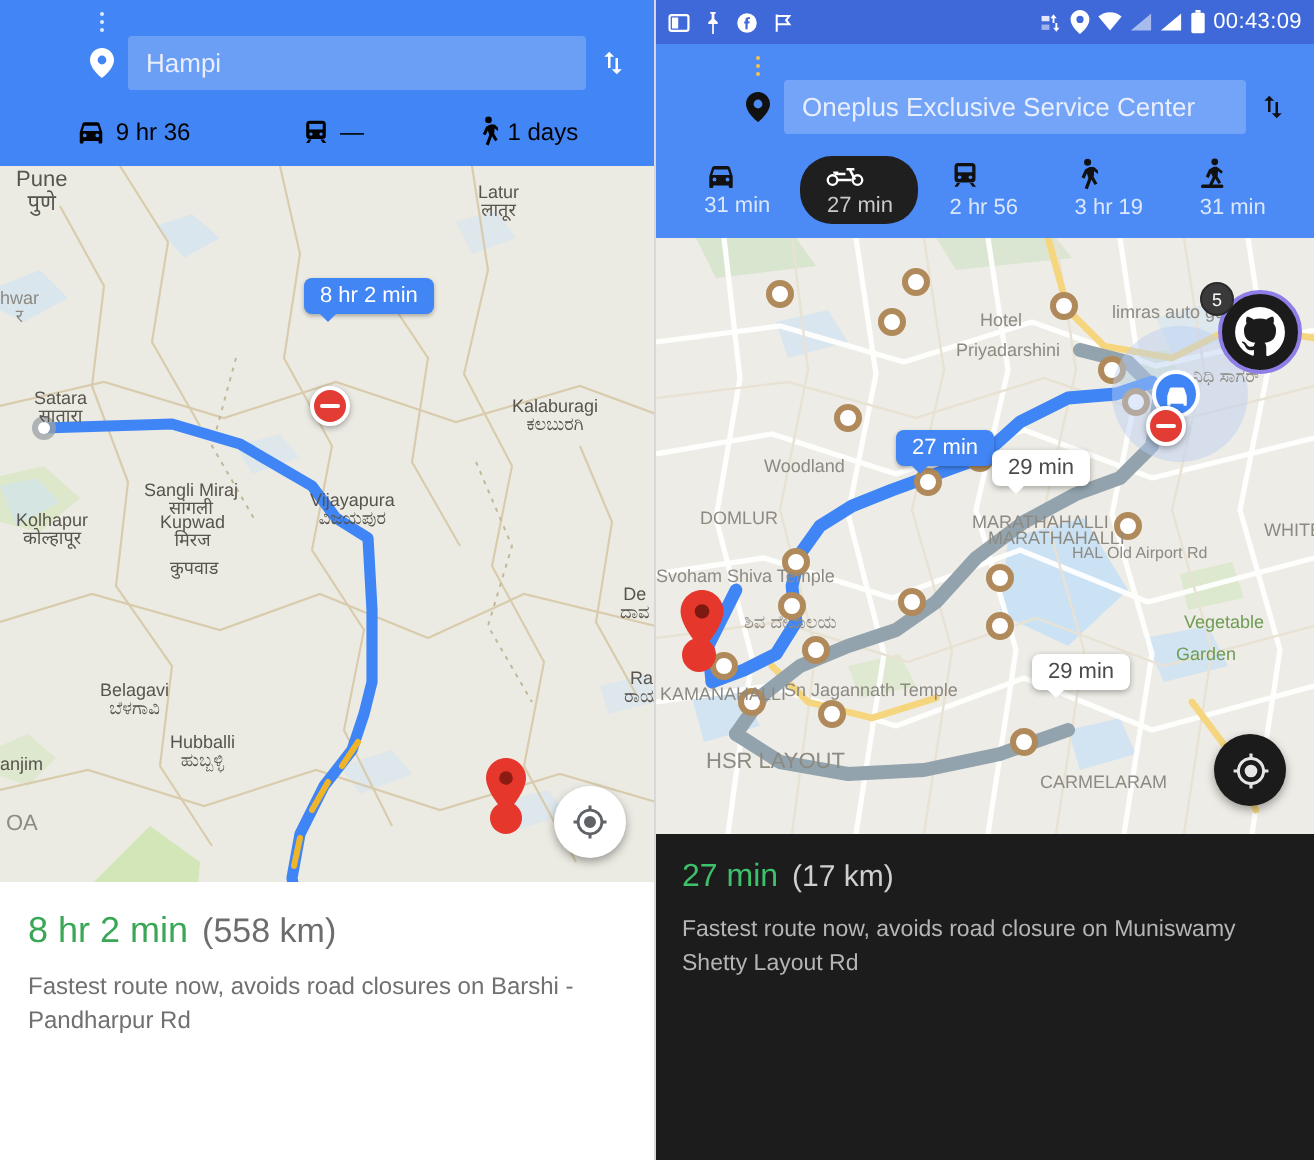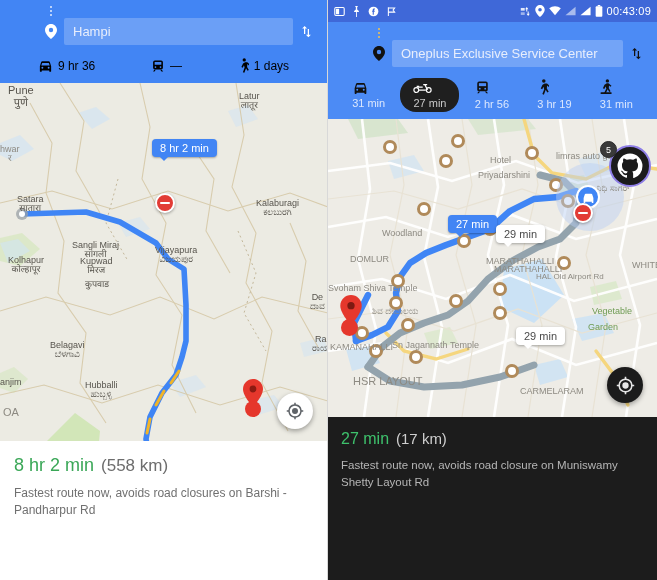--- a/index.html
+++ b/index.html
@@ -233,21 +233,21 @@
           <div class="maplbl big city" style="left: 8px; top: 2px;">Pune<br>पुणे</div>
           <div class="maplbl grey2" style="left: 0px; top: 62px;">hwar<br>र</div>
           <div class="maplbl city" style="left: 17px; top: 112px;">Satara<br>सातारा</div>
           <div class="maplbl city" style="left: 8px; top: 173px;">Kolhapur<br>कोल्हापूर</div>
           <div class="maplbl city" style="left: 72px; top: 158px;">Sangli Miraj<br>सांगली</div>
           <div class="maplbl city" style="left: 80px; top: 174px;">Kupwad<br>मिरज</div>
           <div class="maplbl city" style="left: 85px; top: 188px;"><br>कुपवाड</div>
           <div class="maplbl city" style="left: 50px; top: 258px;">Belagavi<br>ಬೆಳಗಾವಿ</div>
           <div class="maplbl city" style="left: 0px; top: 295px;">anjim</div>
           <div class="maplbl big grey2" style="left: 3px; top: 324px;">OA</div>
-          <div class="maplbl city" style="left: 85px; top: 298px;">Hubballi<br>ಹುಬ್ಬಳ್ಳಿ</div>
+          <div class="maplbl city" style="left: 85px; top: 284px;">Hubballi<br>ಹುಬ್ಬಳ್ಳಿ</div>
           <div class="maplbl city" style="left: 239px; top: 9px;">Latur<br>लातूर</div>
           <div class="maplbl city" style="left: 256px; top: 116px;">Kalaburagi<br>ಕಲಬುರಗಿ</div>
           <div class="maplbl city" style="left: 155px; top: 163px;">Vijayapura<br>ವಿಜಯಪುರ</div>
           <div class="maplbl city" style="left: 310px; top: 210px;">De<br>ದಾವ</div>
           <div class="maplbl city" style="left: 312px; top: 252px;">Ra<br>ರಾಯ</div>
         </div>
 
       <div class="chip" style="left:152px; top:56px;">8 hr 2 min</div>
 
       <div class="noentry" style="left:155px; top:110px;">

